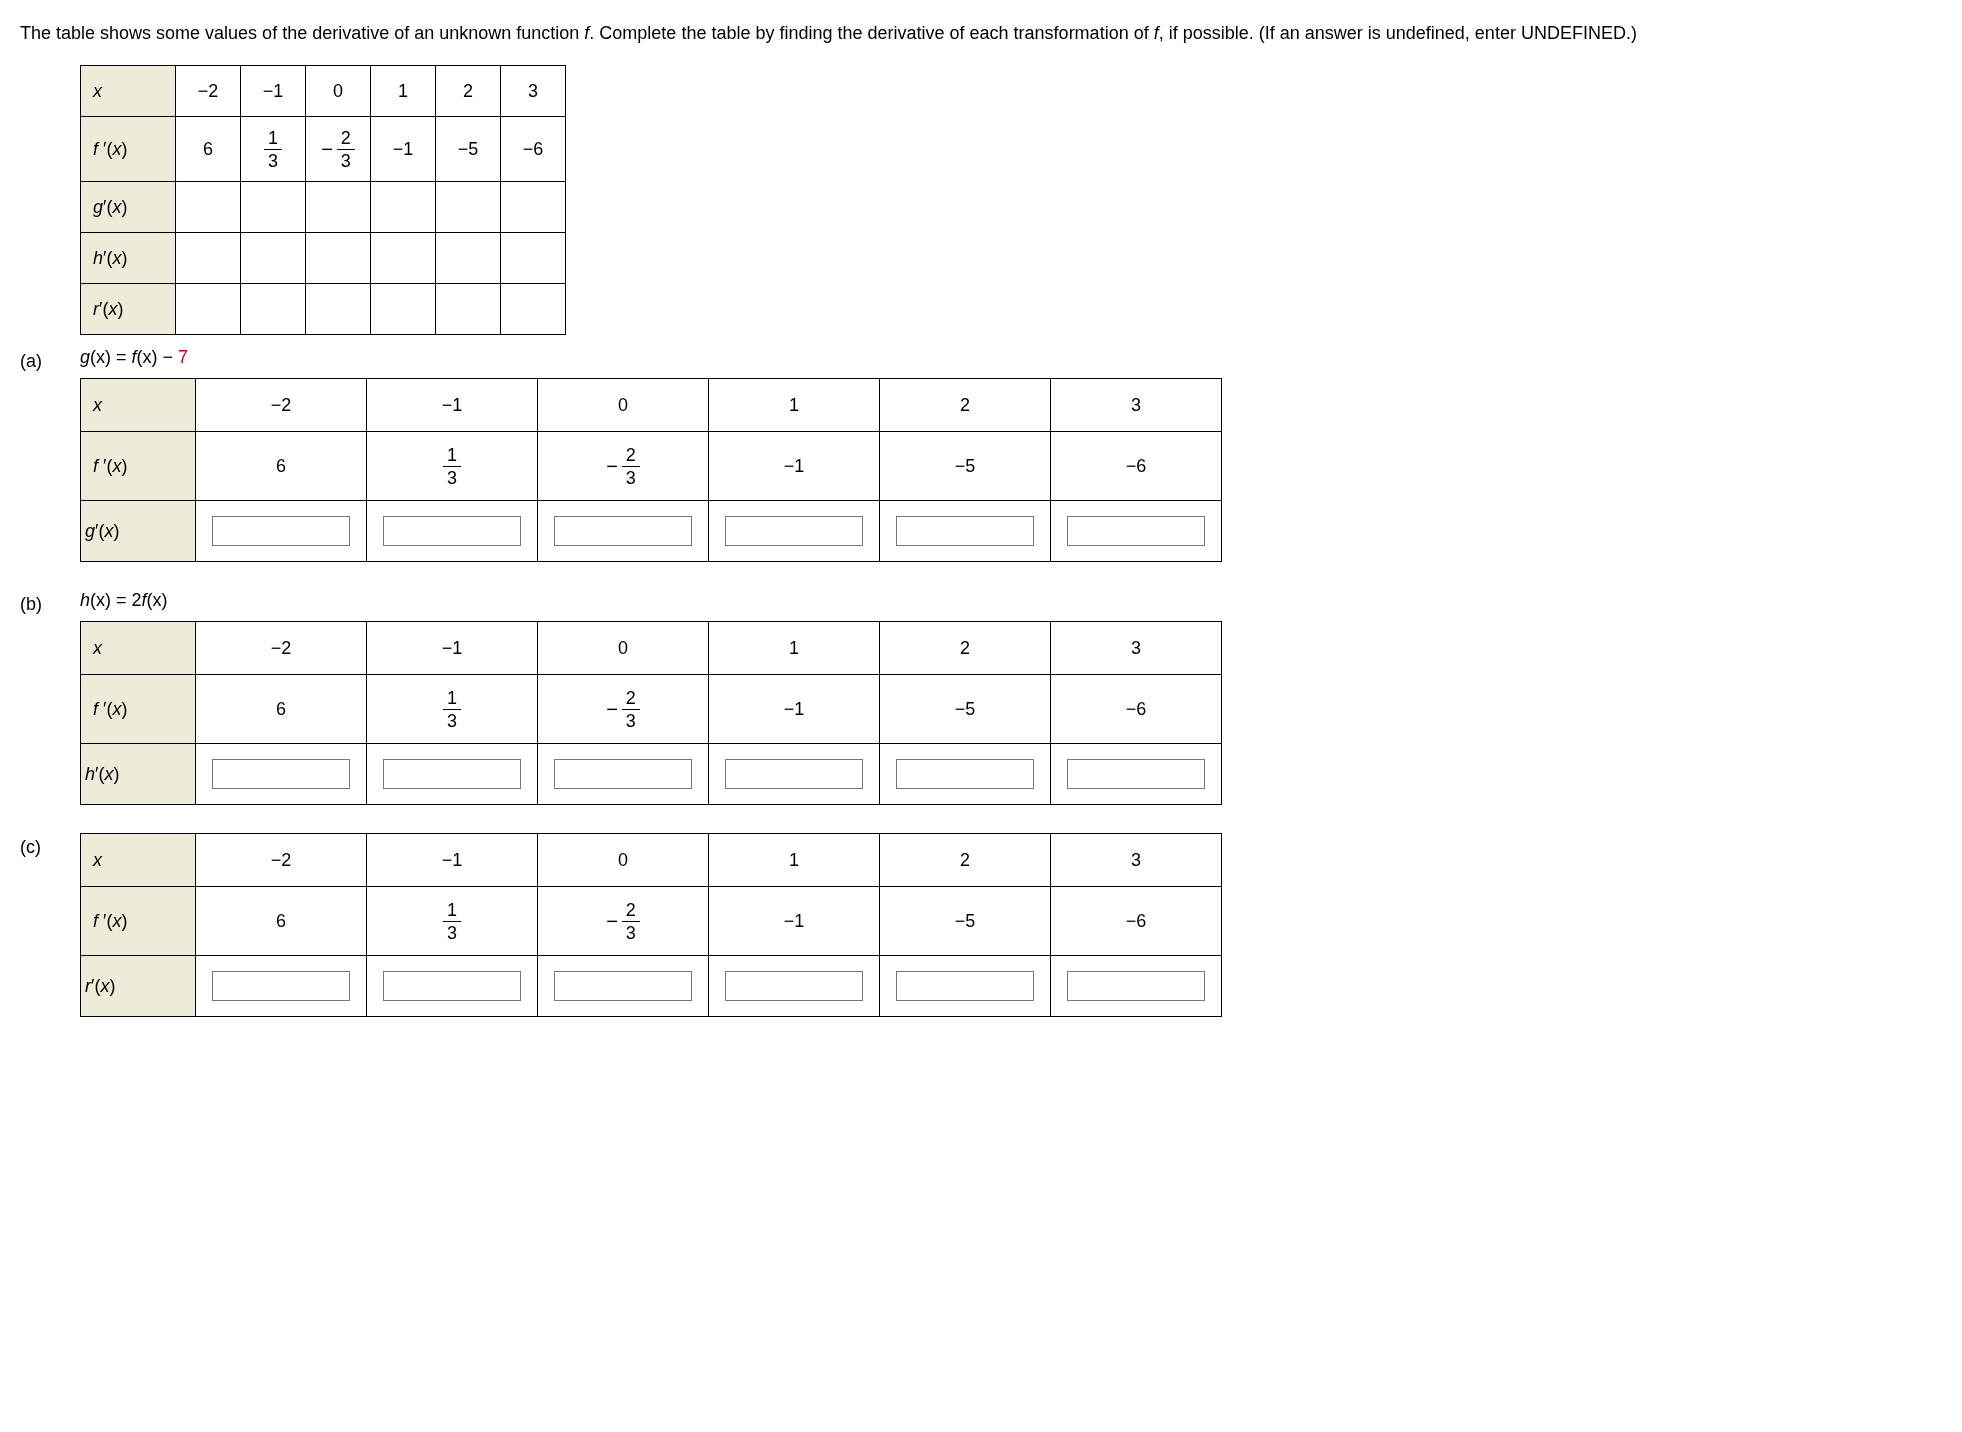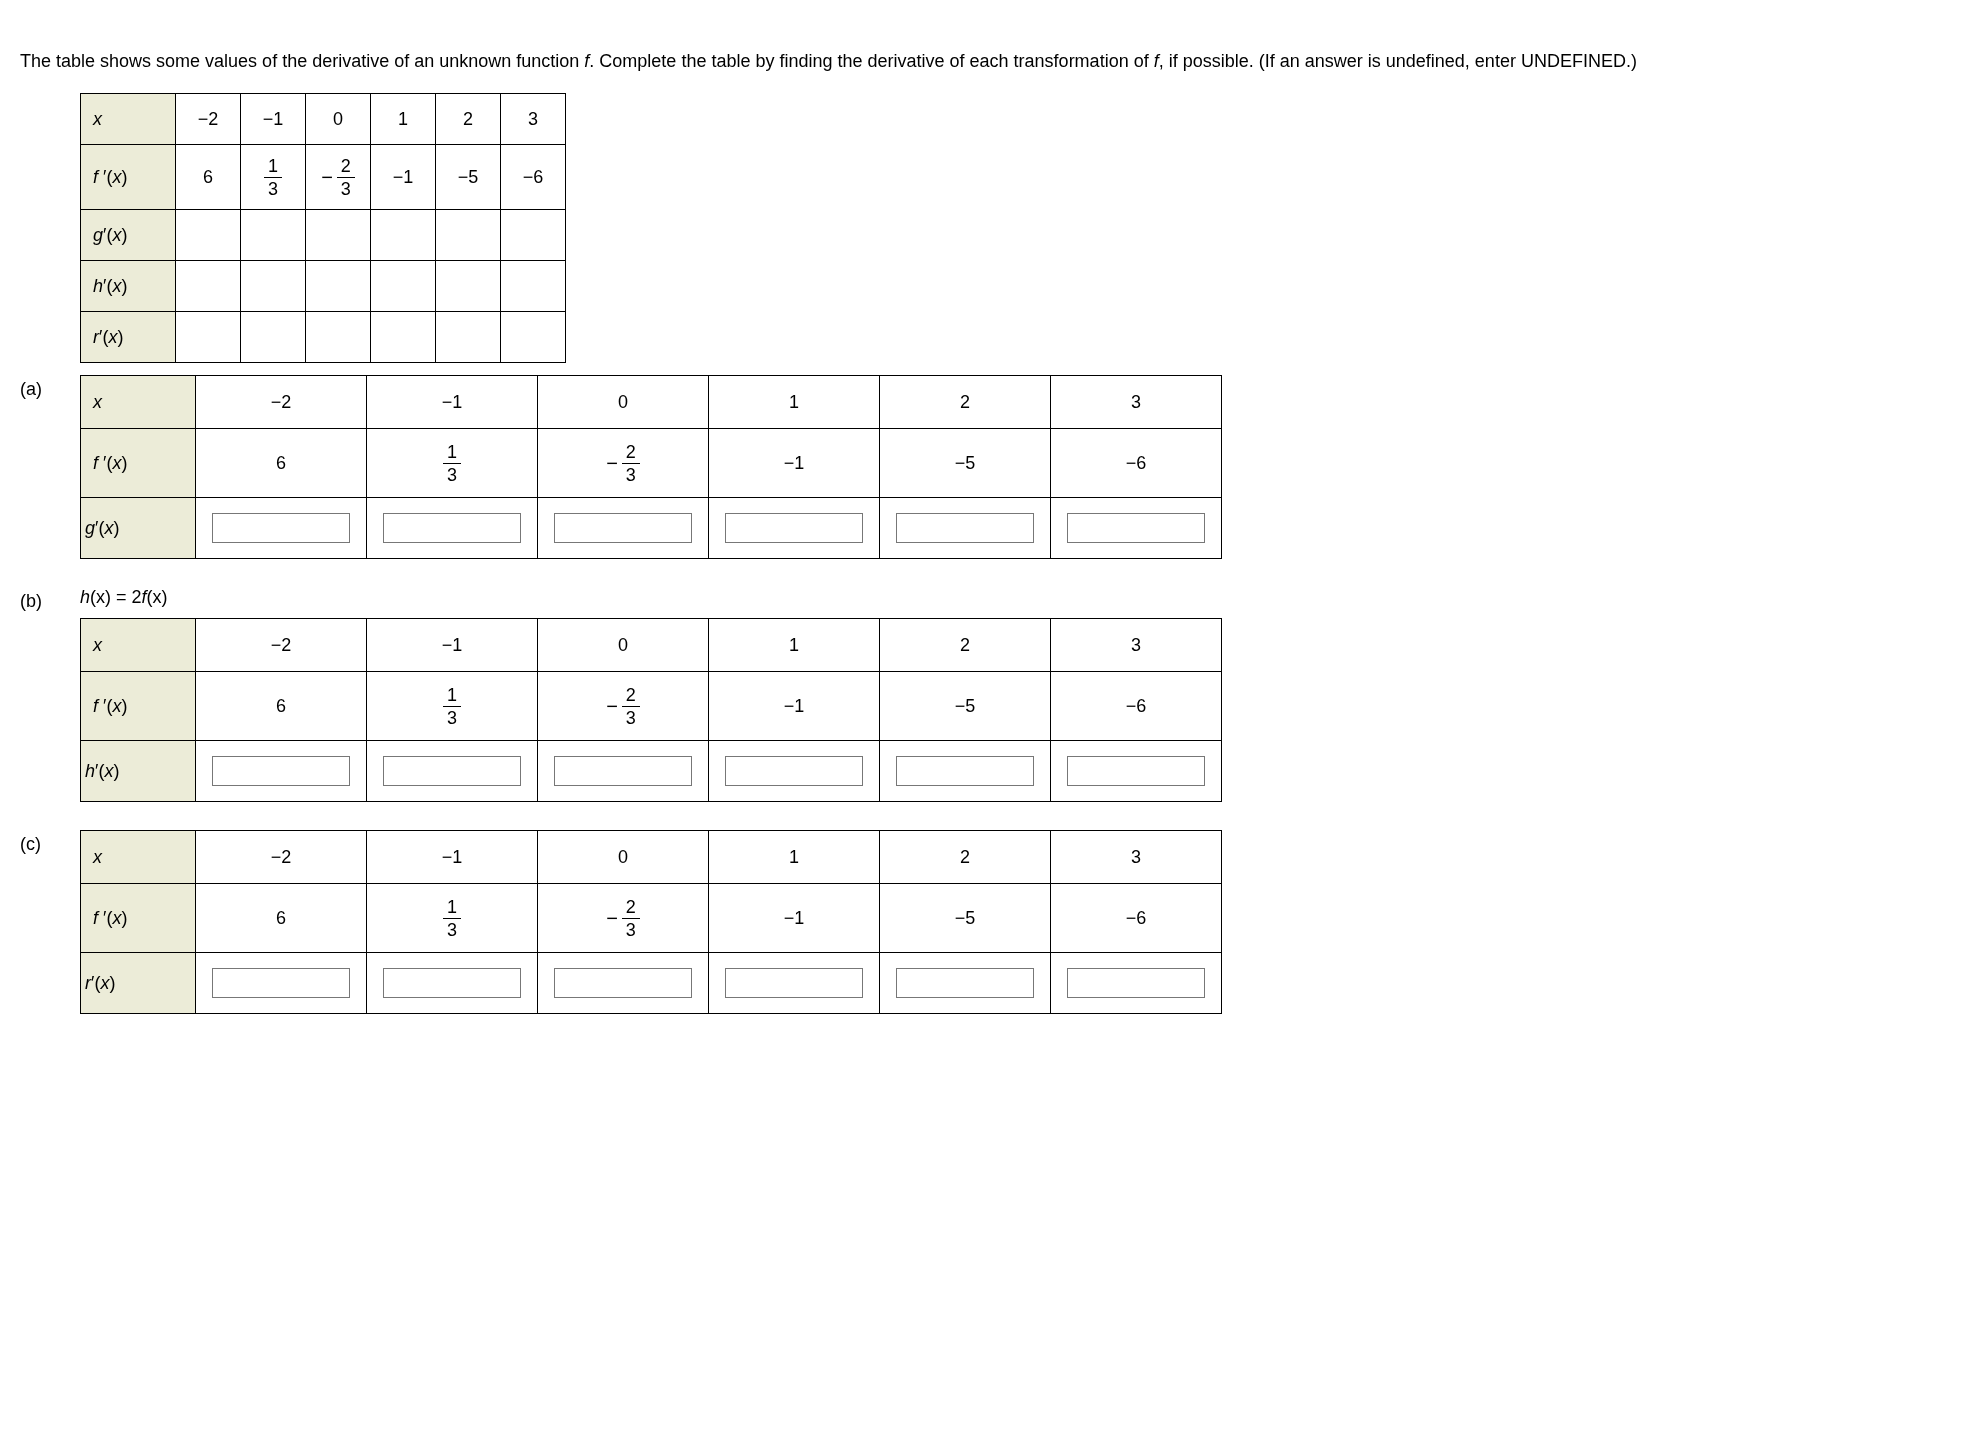--- a/index.html
+++ b/index.html
@@ -5,21 +5,20 @@
   body {
     font-family: Verdana, Geneva, sans-serif;
     font-size: 18px;
     color: #000;
     margin: 20px;
     background: #fff;
   }
   .instructions {
     margin-bottom: 18px;
     line-height: 1.5;
-    margin-top: 28px;
   }
   .ital { font-style: italic; }
   .section {
     display: flex;
     align-items: flex-start;
     margin-bottom: 28px;
   }
   .part-label {
     width: 60px;
     padding-top: 4px;
@@ -147,20 +146,23 @@
           <td></td>
           <td></td>
   </tr>
 </tbody>
     </table>
 </div>
 
 <div class="section">
   <div class="part-label">(a)</div>
   <div class="part-body">
+    <div class="formula">
+      <span class="ital">g</span><span>(x) = </span><span class="ital">f</span><span>(x) − </span><span class="red">7</span>
+    </div>
     <table class="wide-table">
       <tbody>
           <tr>
         <td class="rowhead">x</td>
         <td>−2</td>
         <td>−1</td>
         <td>0</td>
         <td>1</td>
         <td>2</td>
         <td>3</td>

